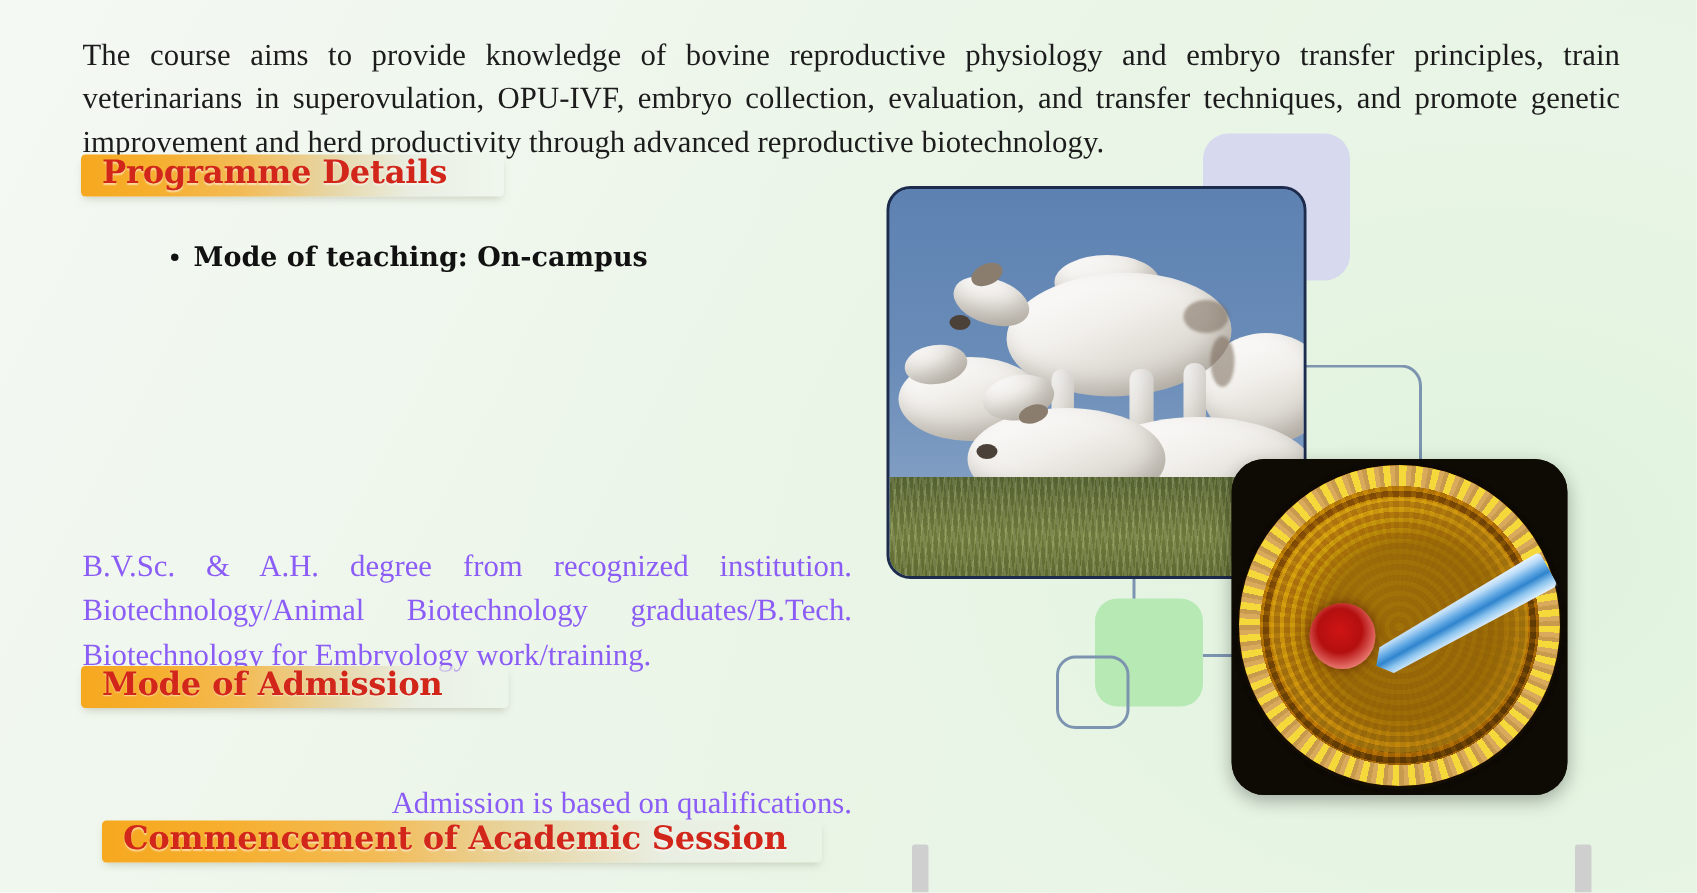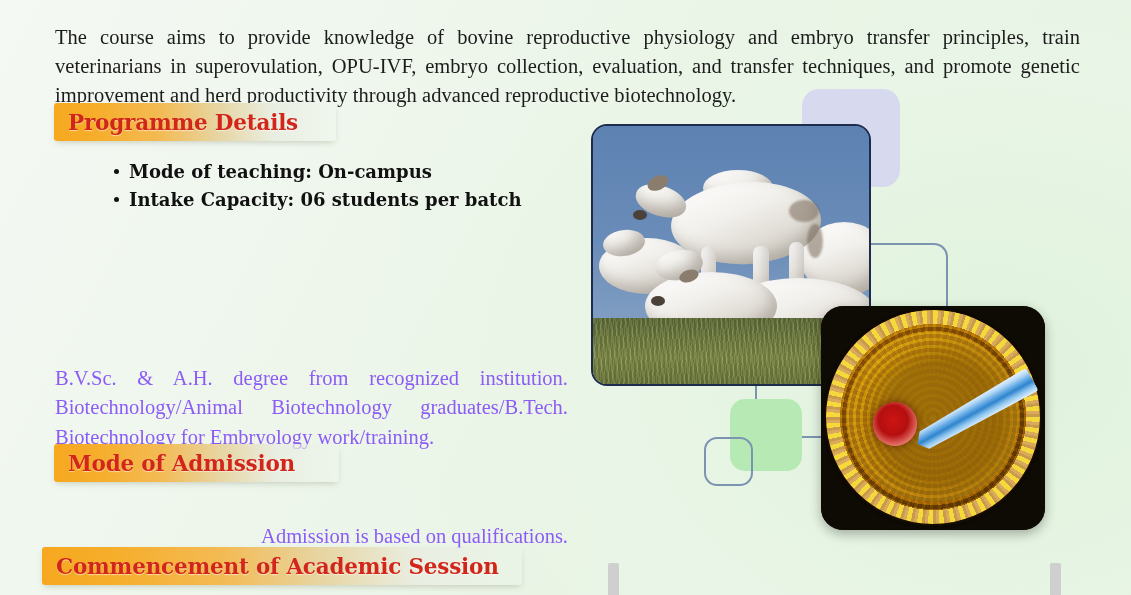--- a/index.html
+++ b/index.html
@@ -40,23 +40,22 @@
     line-height: 1.42;
     color: #1c1c1c;
     text-align: justify;
     text-justify: inter-word;
     letter-spacing: 0.05px;
   }
 
   
   .badge {
     position: absolute;
-    height: 38px;
+    height: 28px;
     display: flex;
-    align-items: center;
     padding: 0 16px 0 14px;
     border-radius: 3px;
     background: linear-gradient(90deg,
         #f6a81f 0%,
         #f6ae2c 16%,
         #f3bb55 38%,
         #e7d5a2 58%,
         #e9eee2 78%,
         rgba(237,245,233,0) 100%);
     box-shadow: 0 3px 6px -2px rgba(120,120,90,0.35);
@@ -68,21 +67,21 @@
     font-size: 21.5px;
     color: #d2261a;
     white-space: nowrap;
     letter-spacing: -0.2px;
     text-shadow: 0 1px 1px rgba(255,255,255,0.55);
   }
 
   .badge-programme   { left: 54px; top: 103px; width: 282px; }
   .badge-eligibility { left: 54px; top: 288px; width: 260px; }
   .badge-admission   { left: 54px; top: 444px; width: 285px; }
-  .badge-commence    { left: 42px; top: 547px; width: 480px; }
+  .badge-commence    { left: 68px; top: 547px; width: 480px; }
 
   .bullets {
     position: absolute;
     left: 107px;
     top: 158px;
     width: 480px;
     margin: 0;
     padding: 0 0 0 22px;
     list-style: none;
     font-family: "DejaVu Serif", "Liberation Serif", serif;
@@ -375,23 +374,20 @@
 
     <p class="intro-para">The course aims to provide knowledge of bovine reproductive physiology and embryo transfer principles, train veterinarians in superovulation, OPU-IVF, embryo collection, evaluation, and transfer techniques, and promote genetic improvement and herd productivity through advanced reproductive biotechnology.</p>
 
     <div class="badge badge-programme">
       <span class="badge-label">Programme Details</span>
     </div>
 
     <ul class="bullets">
       <li>
         <span>Mode of teaching: On-campus</span>
-      </li>
-      <li>
-        <span>Intake Capacity: 06 students per batch</span>
       </li>
     </ul>
 
     <p class="body-text eligibility-text">B.V.Sc. &amp; A.H. degree from recognized institution. Biotechnology/Animal Biotechnology graduates/B.Tech. Biotechnology for Embryology work/training.</p>
 
     <div class="badge badge-admission">
       <span class="badge-label">Mode of Admission</span>
     </div>
     <p class="body-text admission-text">Admission is based on qualifications.</p>
 

